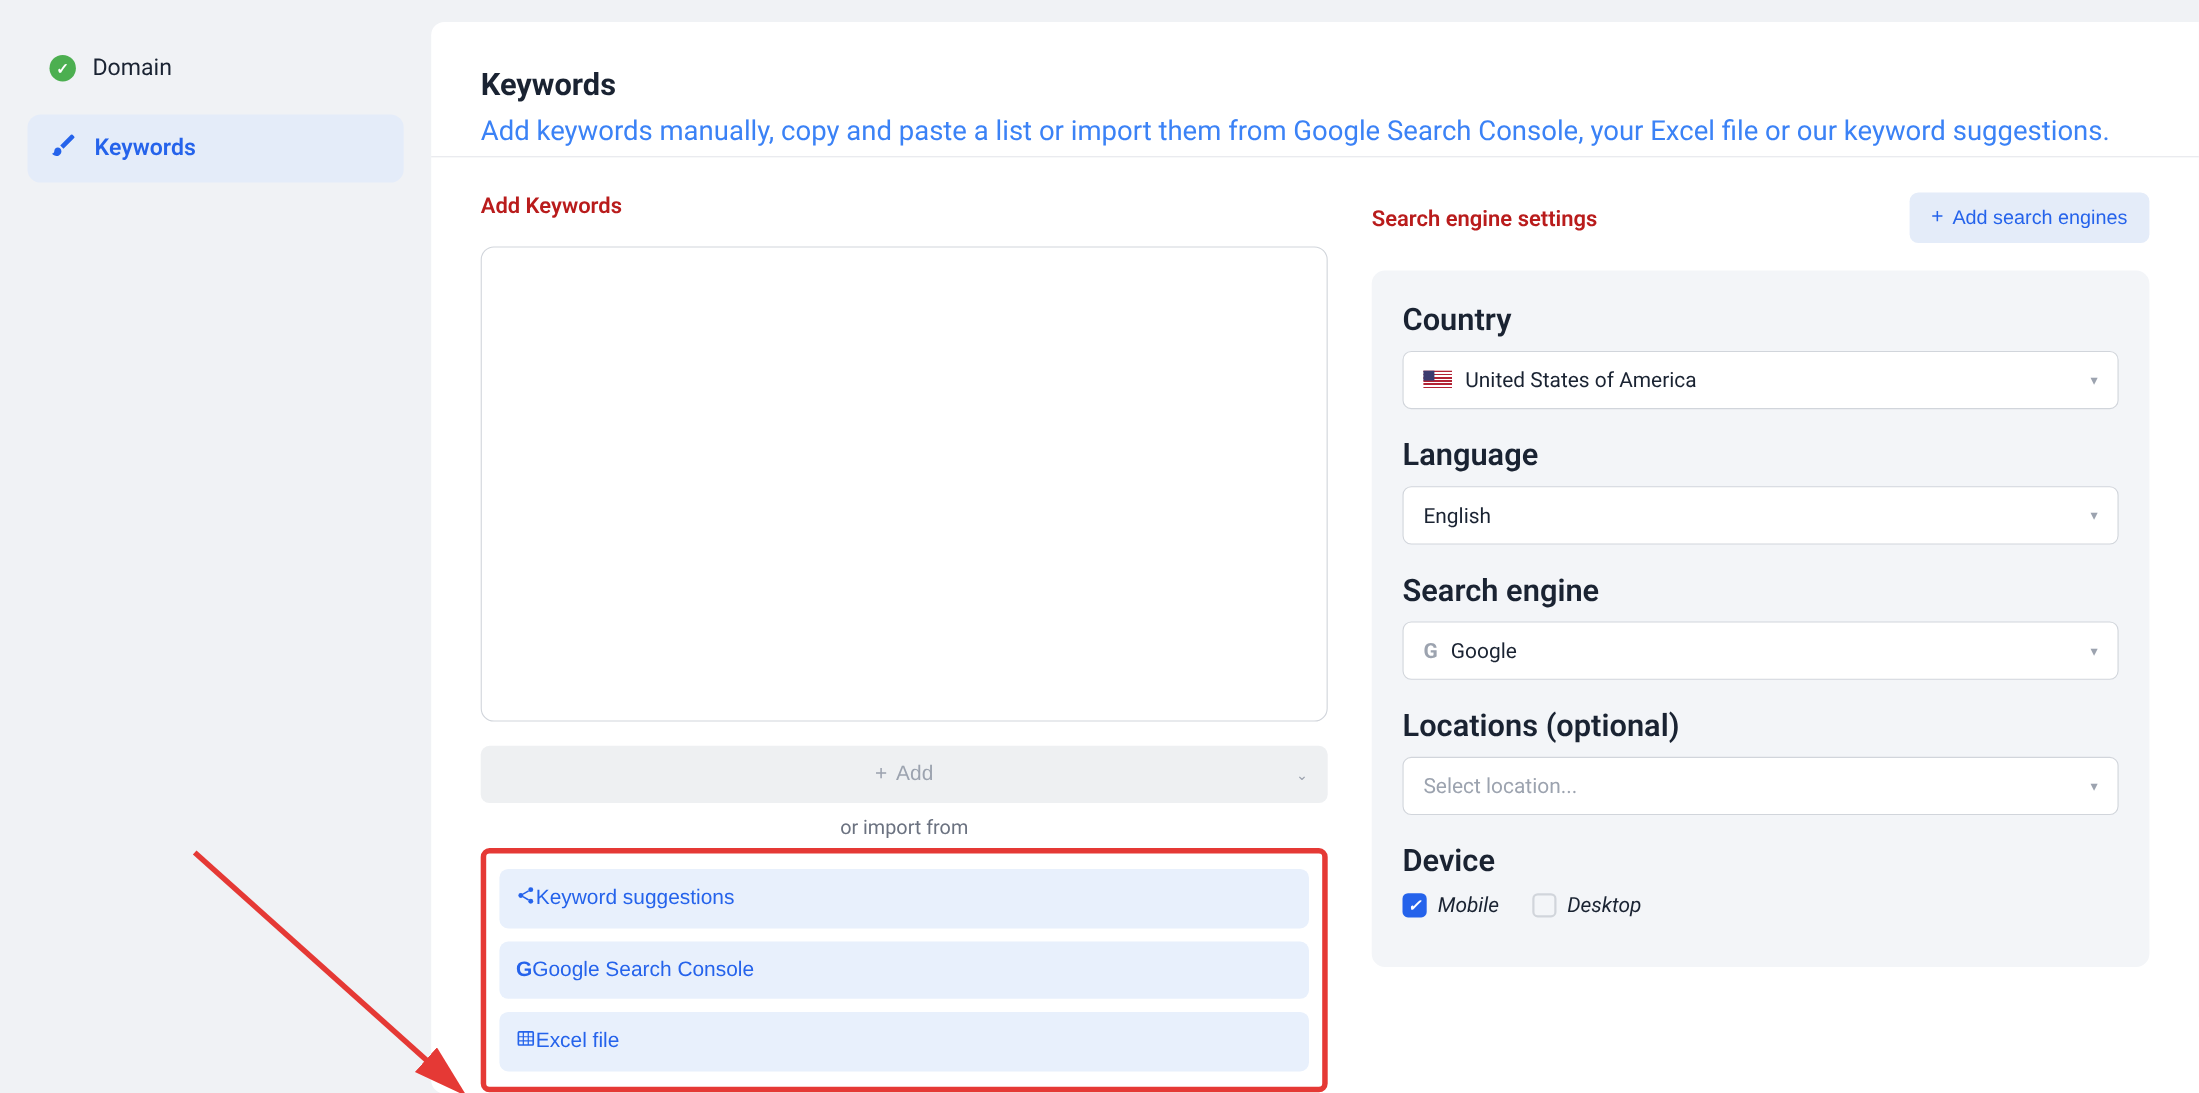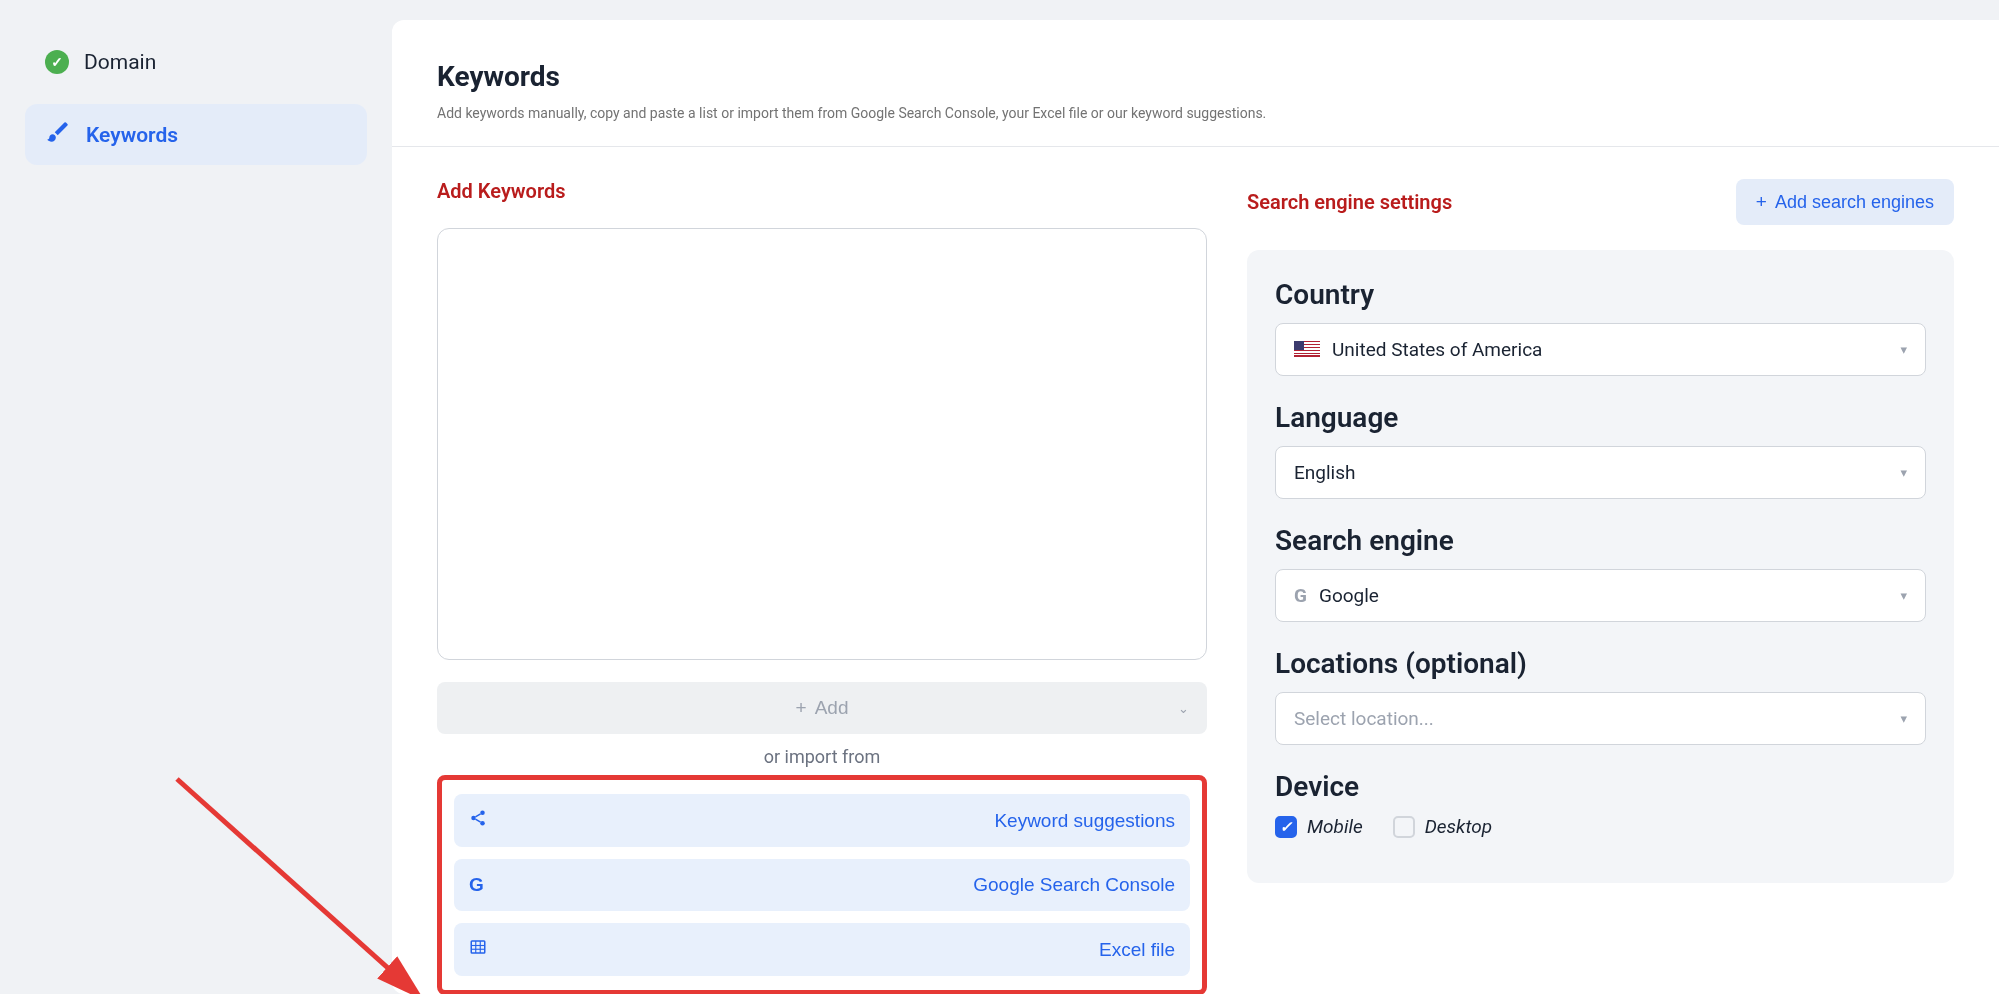--- a/index.html
+++ b/index.html
@@ -77,23 +77,23 @@
     }
 
     .page-title {
       font-size: 28px;
       font-weight: 700;
       color: #1a2332;
       margin-bottom: 12px;
     }
 
     .page-subtitle {
-      font-size: 14px;
-      color: #737373;
-      margin-bottom: 25px;
+      font-size: 25px;
+      color: #3b82f6;
+      margin-bottom: 8px;
     }
 
     .divider {
       height: 1px;
       background-color: #e5e7eb;
       margin-bottom: 32px;
       margin-left: -45px;
       margin-right: -45px;
     }
 
@@ -190,21 +190,21 @@
     .import-btn {
       background-color: #e8f0fc;
       color: #2563eb;
       border: none;
       border-radius: 8px;
       padding: 15px;
       font-size: 19px;
       cursor: pointer;
       display: flex;
       align-items: center;
-      justify-content: space-between;
+      justify-content: flex-start;
     }
 
     .import-btn svg {
       width: 18px;
       height: 18px;
     }
 
     .highlight-box {
       border: 5px solid #e53935;
       border-radius: 8px;

